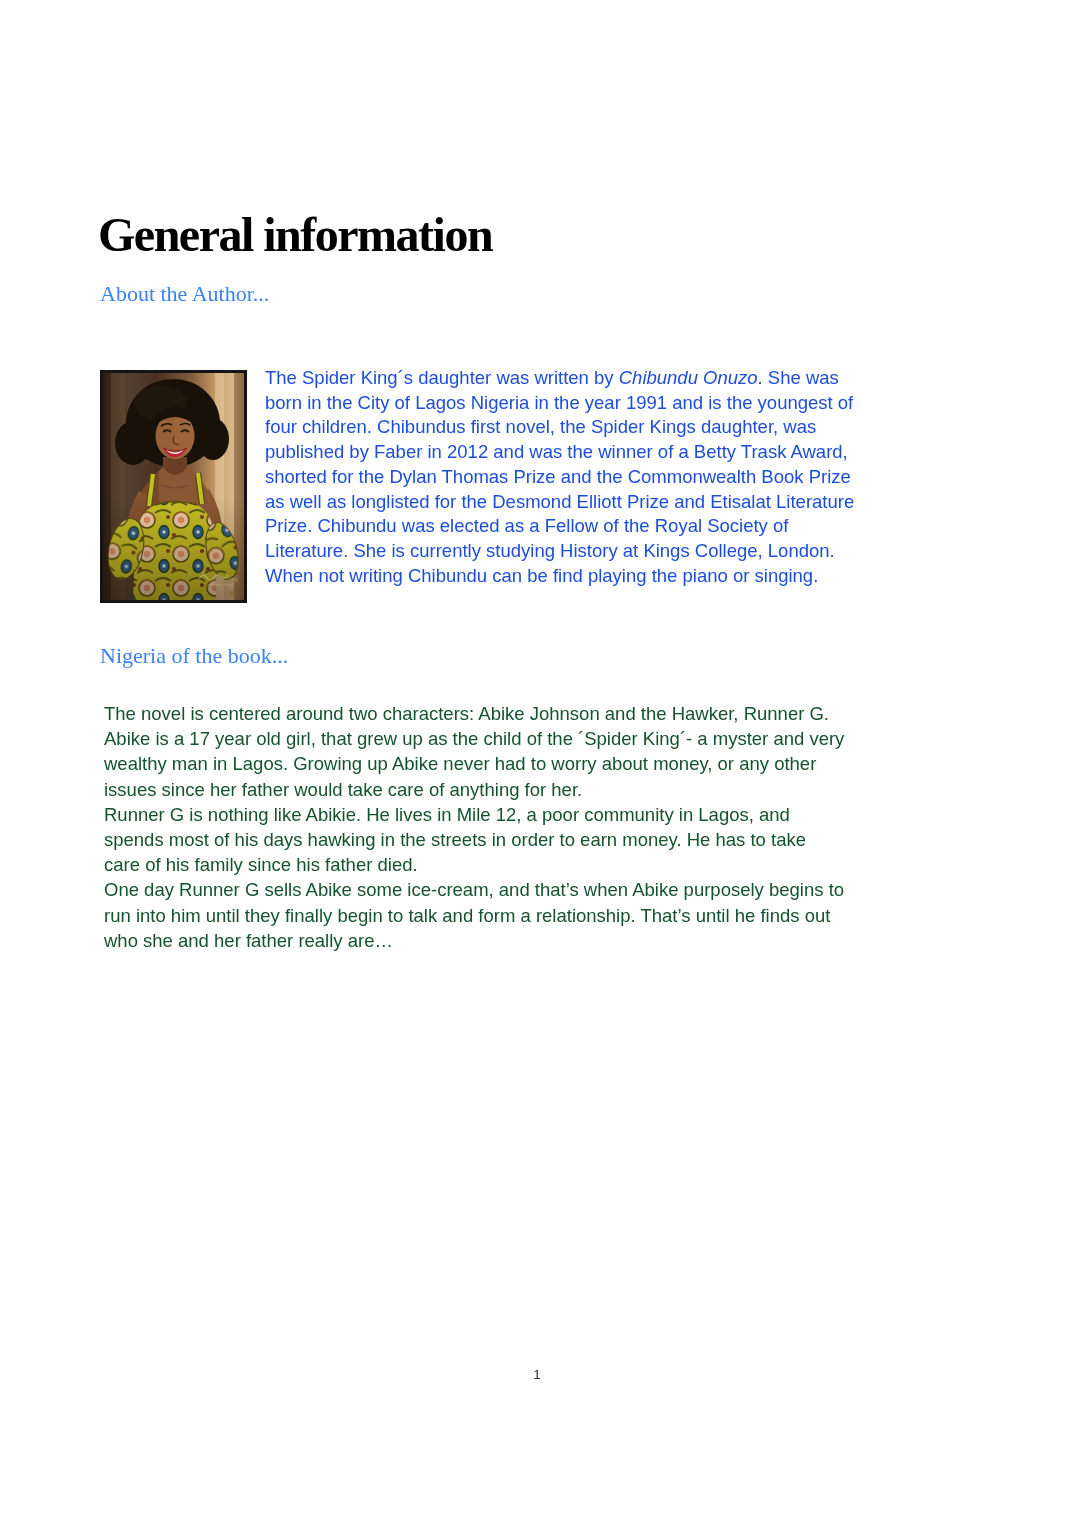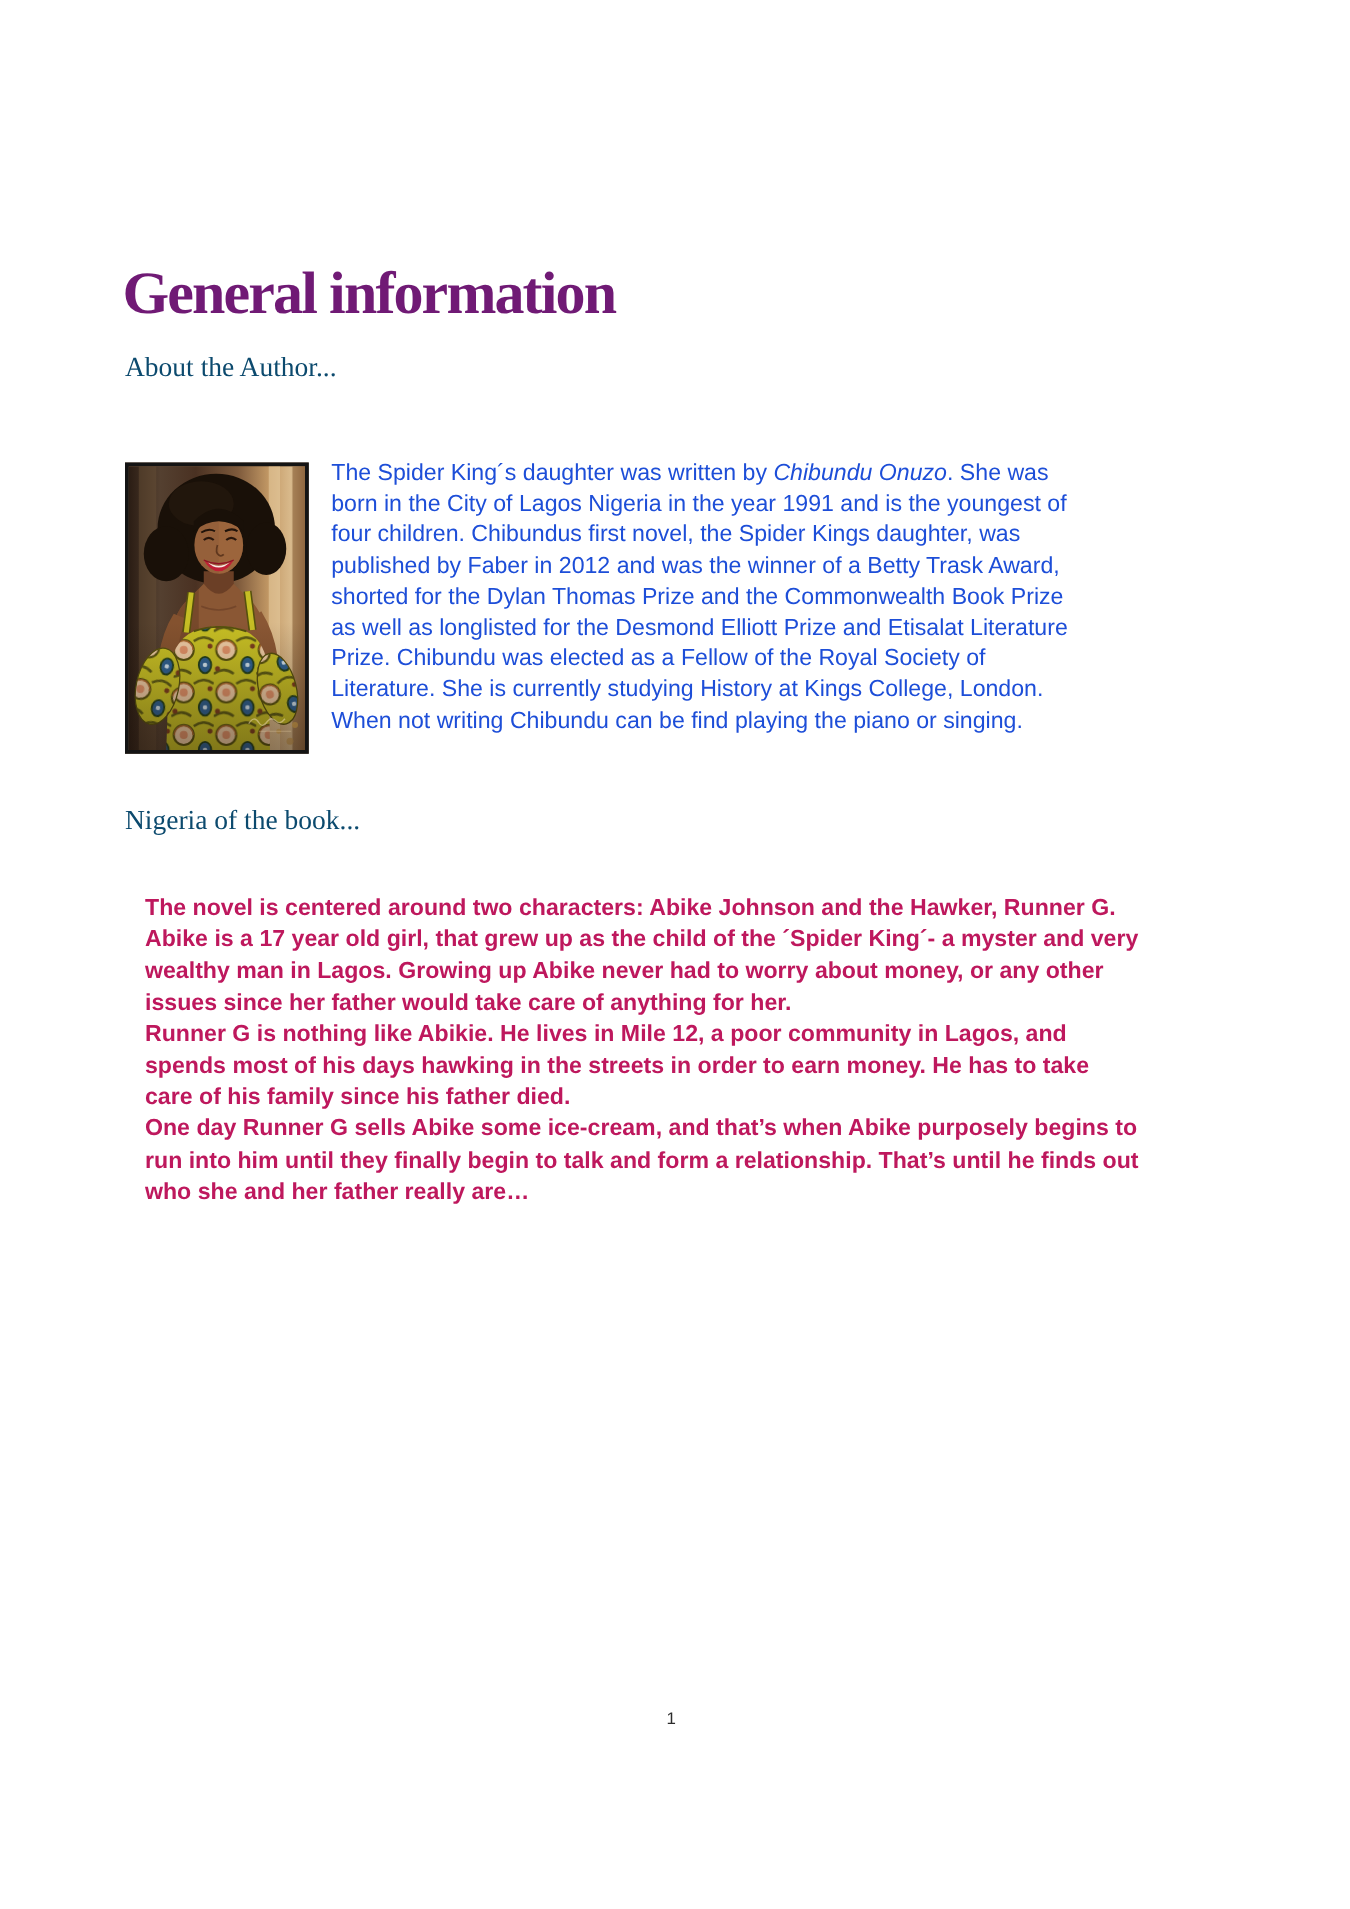--- a/index.html
+++ b/index.html
@@ -19,32 +19,32 @@
   .doc-title {
     position: absolute;
     left: 98px;
     top: 209px;
     margin: 0;
     font-family: "Liberation Serif", "DejaVu Serif", serif;
     font-weight: 700;
     font-size: 48px;
     line-height: 52px;
     letter-spacing: -1.5px;
-    color: #701a75;
+    color: #000000;
     text-align: right;
   }
   .sub-label {
     position: absolute;
     left: 100px;
     margin: 0;
     font-family: "Liberation Serif", "DejaVu Serif", serif;
     font-weight: 400;
     font-size: 22px;
     line-height: 26px;
-    color: #0c4a6e;
+    color: #3b82f6;
   }
   .sub-label.about { top: 281px; }
   .sub-label.preview { top: 643px; }
 
   .photo-frame {
     position: absolute;
     left: 100px;
     top: 370px;
     width: 141px;
     height: 227px;
@@ -66,26 +66,25 @@
     color: #1d4ed8;
   }
   .author-text em {
     font-style: italic;
   }
   .preview-text {
     position: absolute;
     left: 100px;
     top: 697px;
     width: 900px;
-    margin: 16px;
+    margin: 4px;
     font-size: 18.5px;
     line-height: 25.2px;
     white-space: pre-line;
-    color: #be185d;
-    font-weight: bold;
+    color: #14532d;
   }
   .page-number {
     position: absolute;
     left: 0;
     right: 6px;
     top: 1367px;
     text-align: center;
     font-size: 13.5px;
     line-height: 16px;
     color: #2c2c2c;

